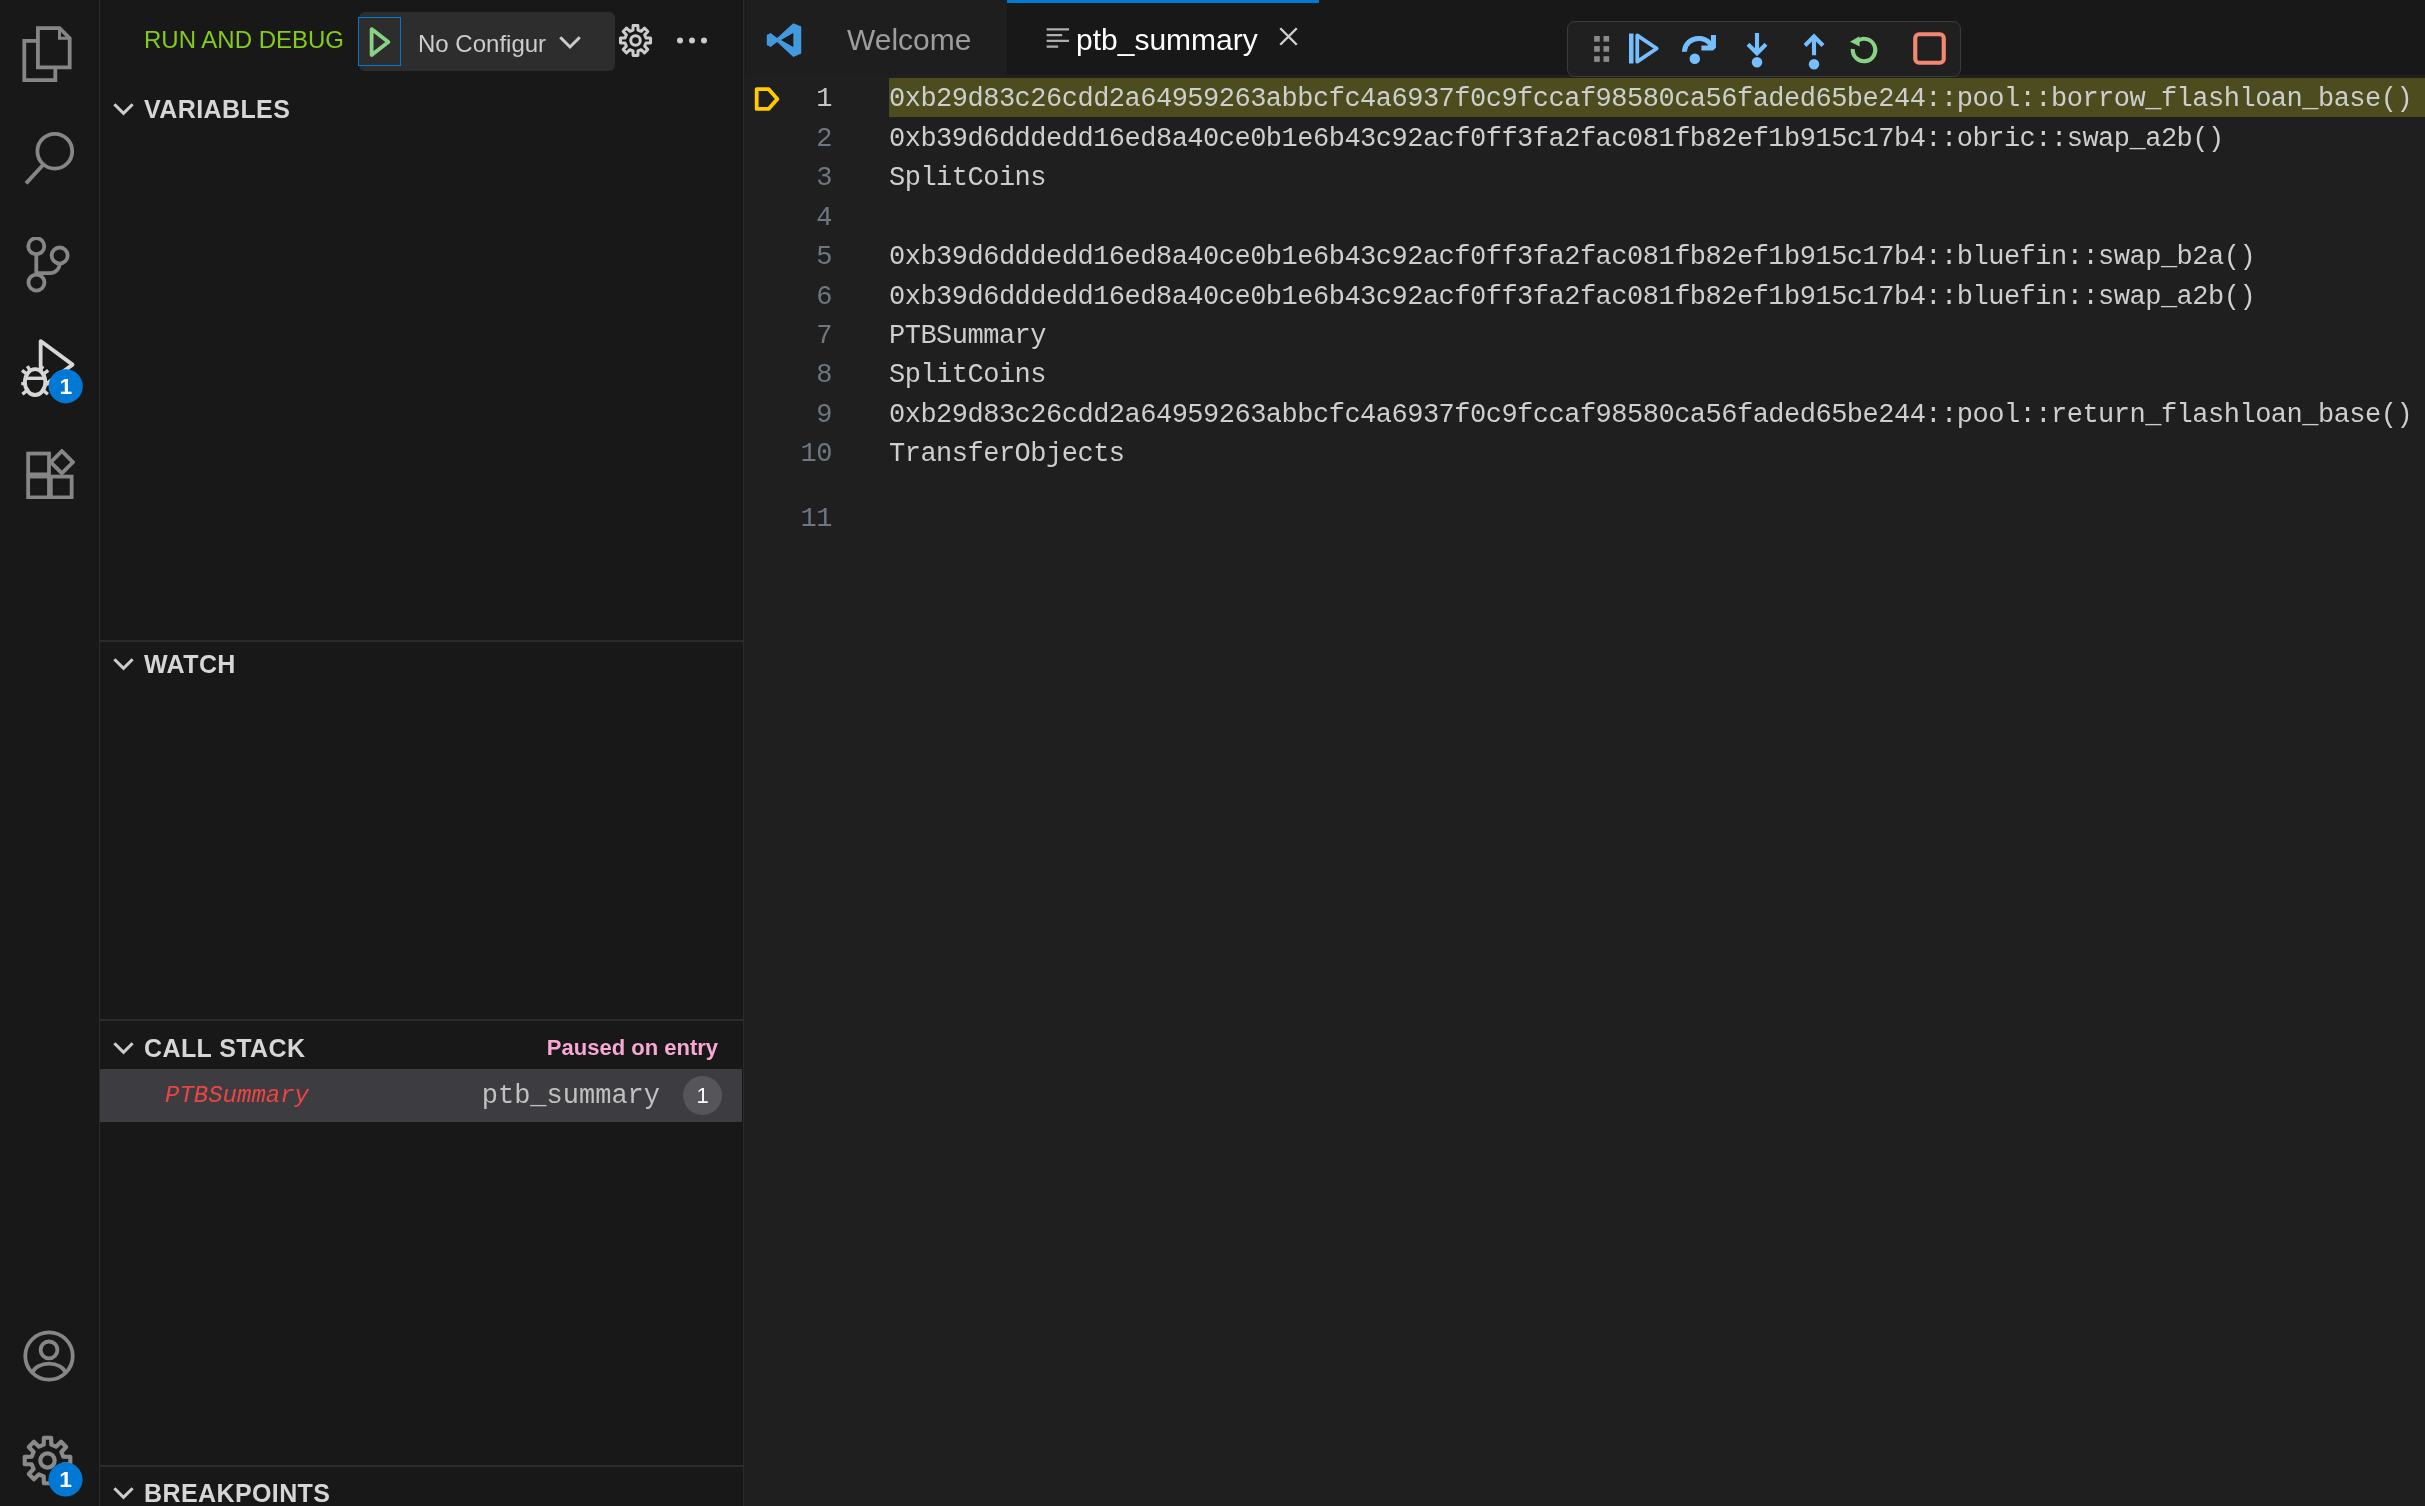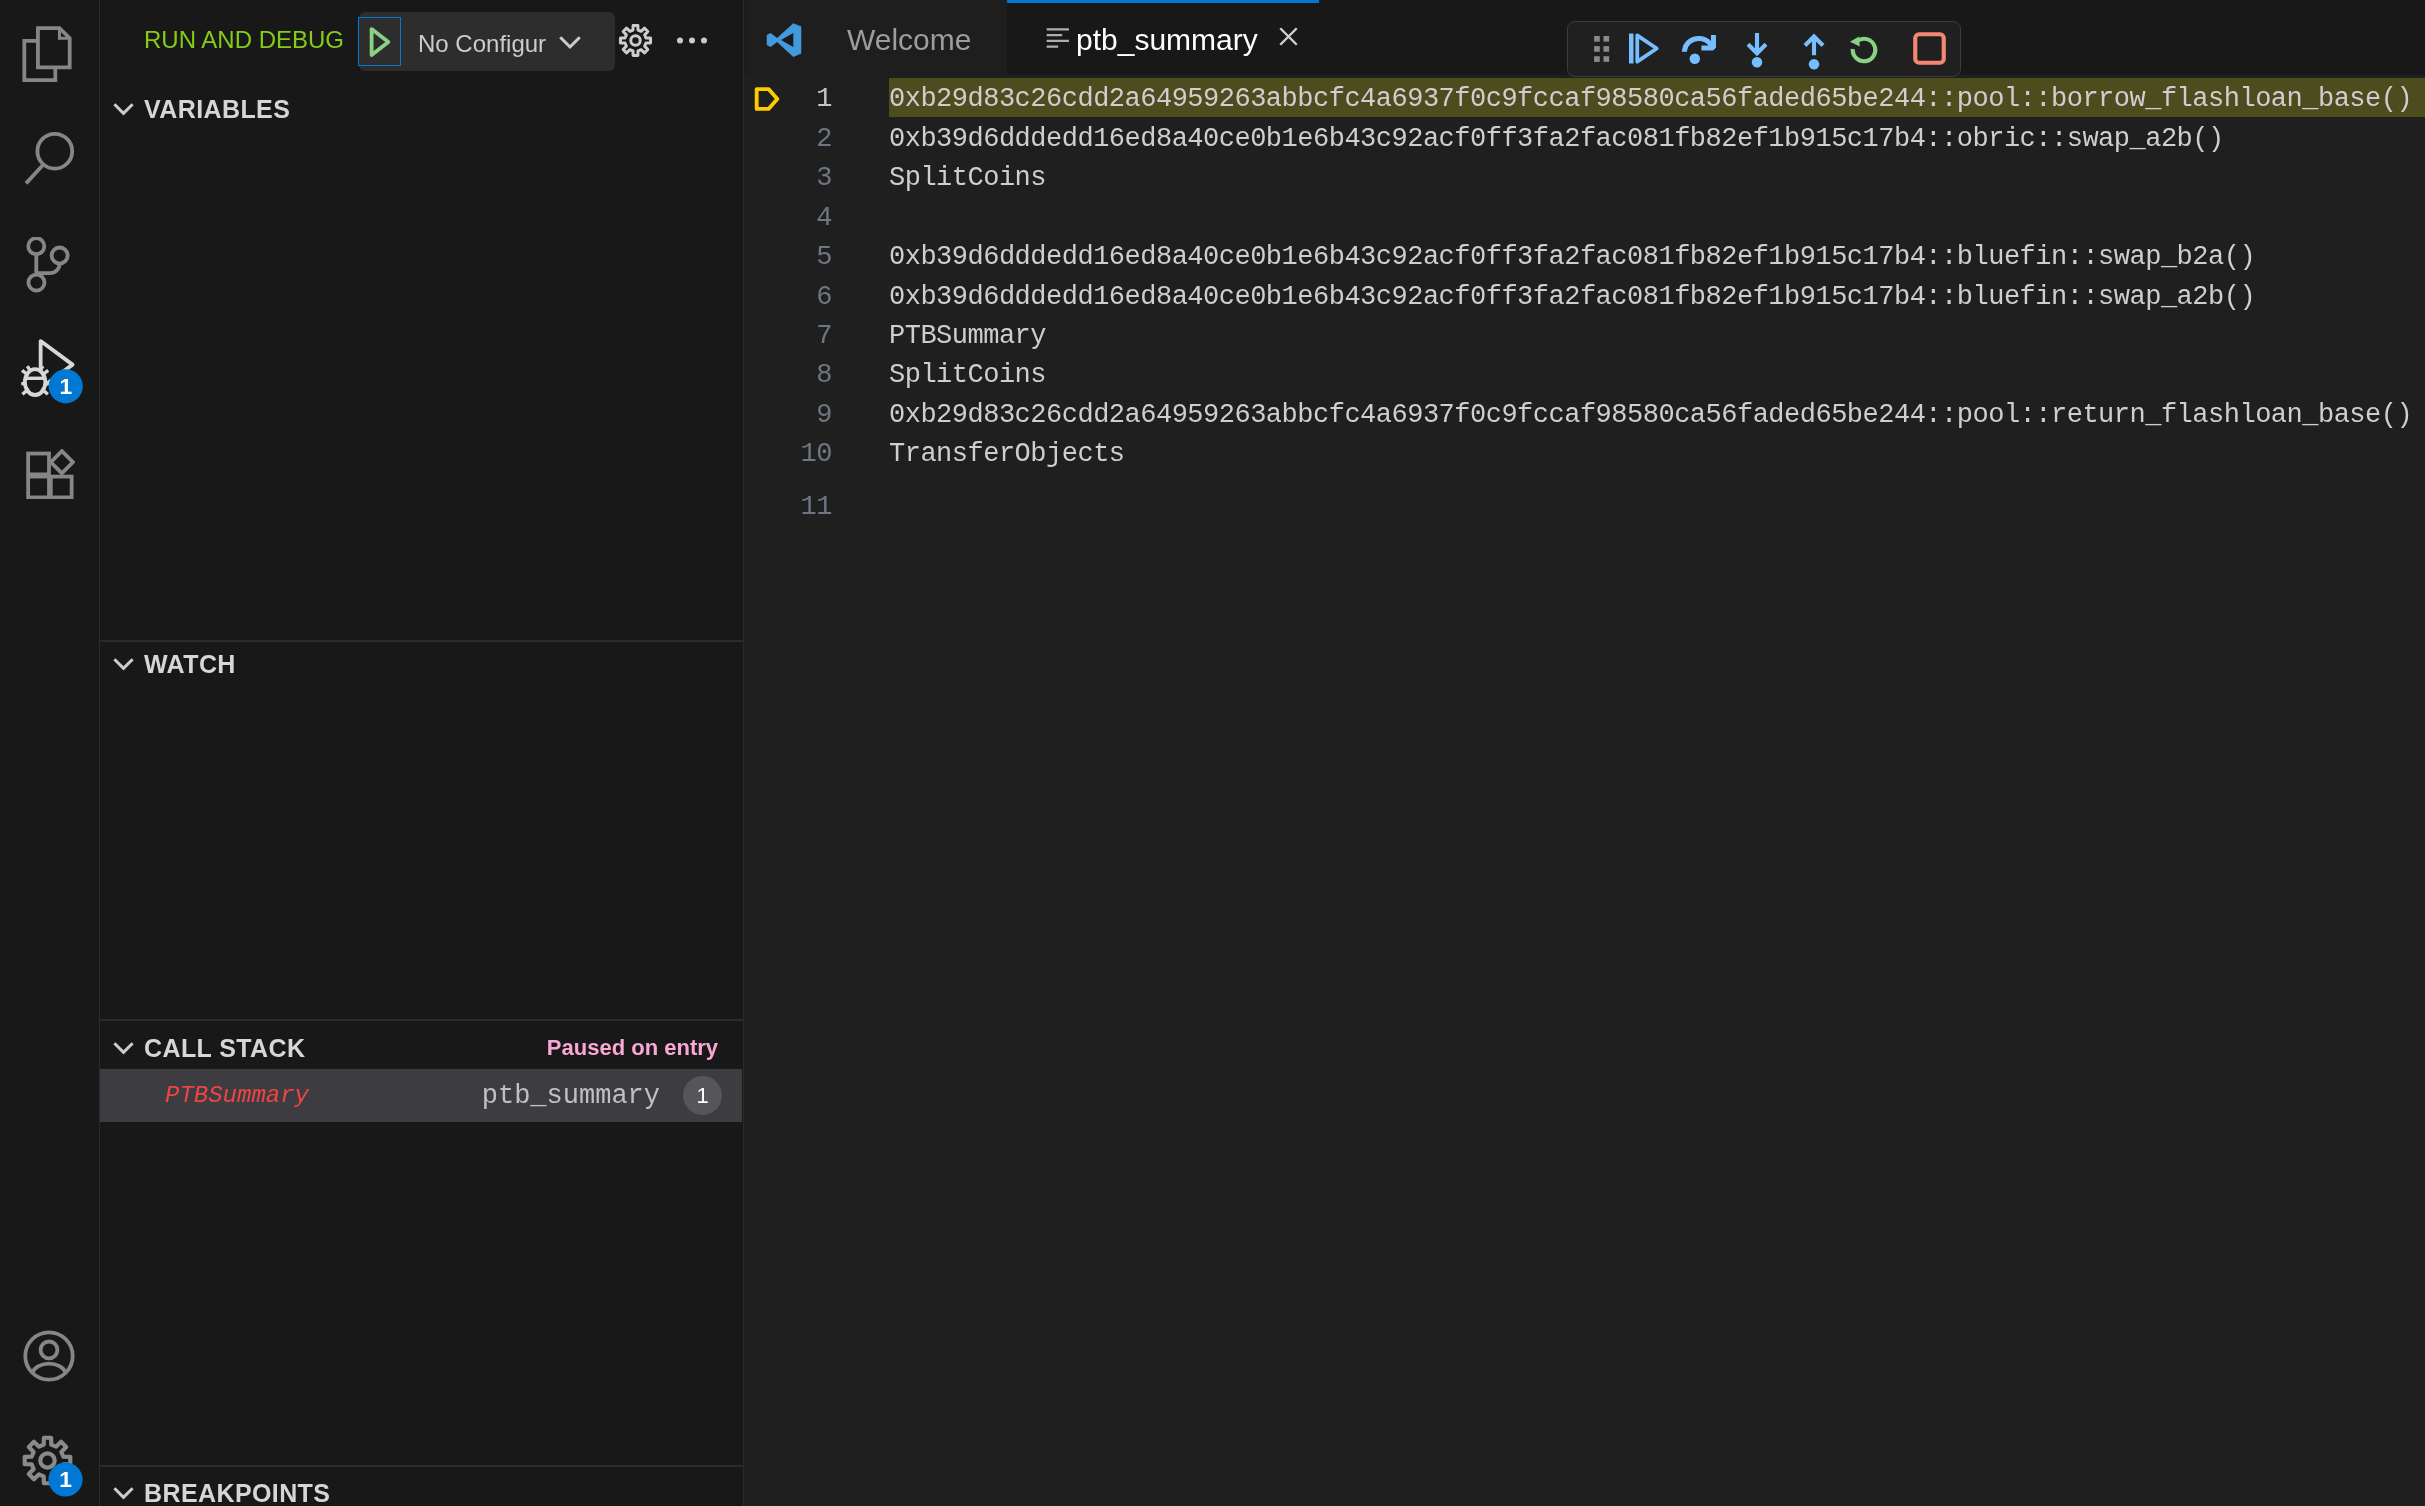--- a/index.html
+++ b/index.html
@@ -170,21 +170,21 @@
   <div class="lnum" style="top:80px;color:#c6c6c6;">1</div>
   <div class="lnum" style="top:120px;">2</div>
   <div class="lnum" style="top:159px;">3</div>
   <div class="lnum" style="top:199px;">4</div>
   <div class="lnum" style="top:238px;">5</div>
   <div class="lnum" style="top:278px;">6</div>
   <div class="lnum" style="top:317px;">7</div>
   <div class="lnum" style="top:356px;">8</div>
   <div class="lnum" style="top:396px;">9</div>
   <div class="lnum" style="top:435px;">10</div>
-  <div class="lnum" style="top:488px;text-align:right;">11</div>
+  <div class="lnum" style="top:500px;text-align:right;">11</div>
 
   <div class="codeline" style="top:80px;">0xb29d83c26cdd2a64959263abbcfc4a6937f0c9fccaf98580ca56faded65be244::pool::borrow_flashloan_base()</div>
   <div class="codeline" style="top:120px;">0xb39d6dddedd16ed8a40ce0b1e6b43c92acf0ff3fa2fac081fb82ef1b915c17b4::obric::swap_a2b()</div>
   <div class="codeline" style="top:159px;">SplitCoins</div>
   <div class="codeline" style="top:238px;">0xb39d6dddedd16ed8a40ce0b1e6b43c92acf0ff3fa2fac081fb82ef1b915c17b4::bluefin::swap_b2a()</div>
   <div class="codeline" style="top:278px;">0xb39d6dddedd16ed8a40ce0b1e6b43c92acf0ff3fa2fac081fb82ef1b915c17b4::bluefin::swap_a2b()</div>
   <div class="codeline" style="top:317px;">PTBSummary</div>
   <div class="codeline" style="top:356px;">SplitCoins</div>
   <div class="codeline" style="top:396px;">0xb29d83c26cdd2a64959263abbcfc4a6937f0c9fccaf98580ca56faded65be244::pool::return_flashloan_base()</div>
   <div class="codeline" style="top:435px;">TransferObjects</div>

